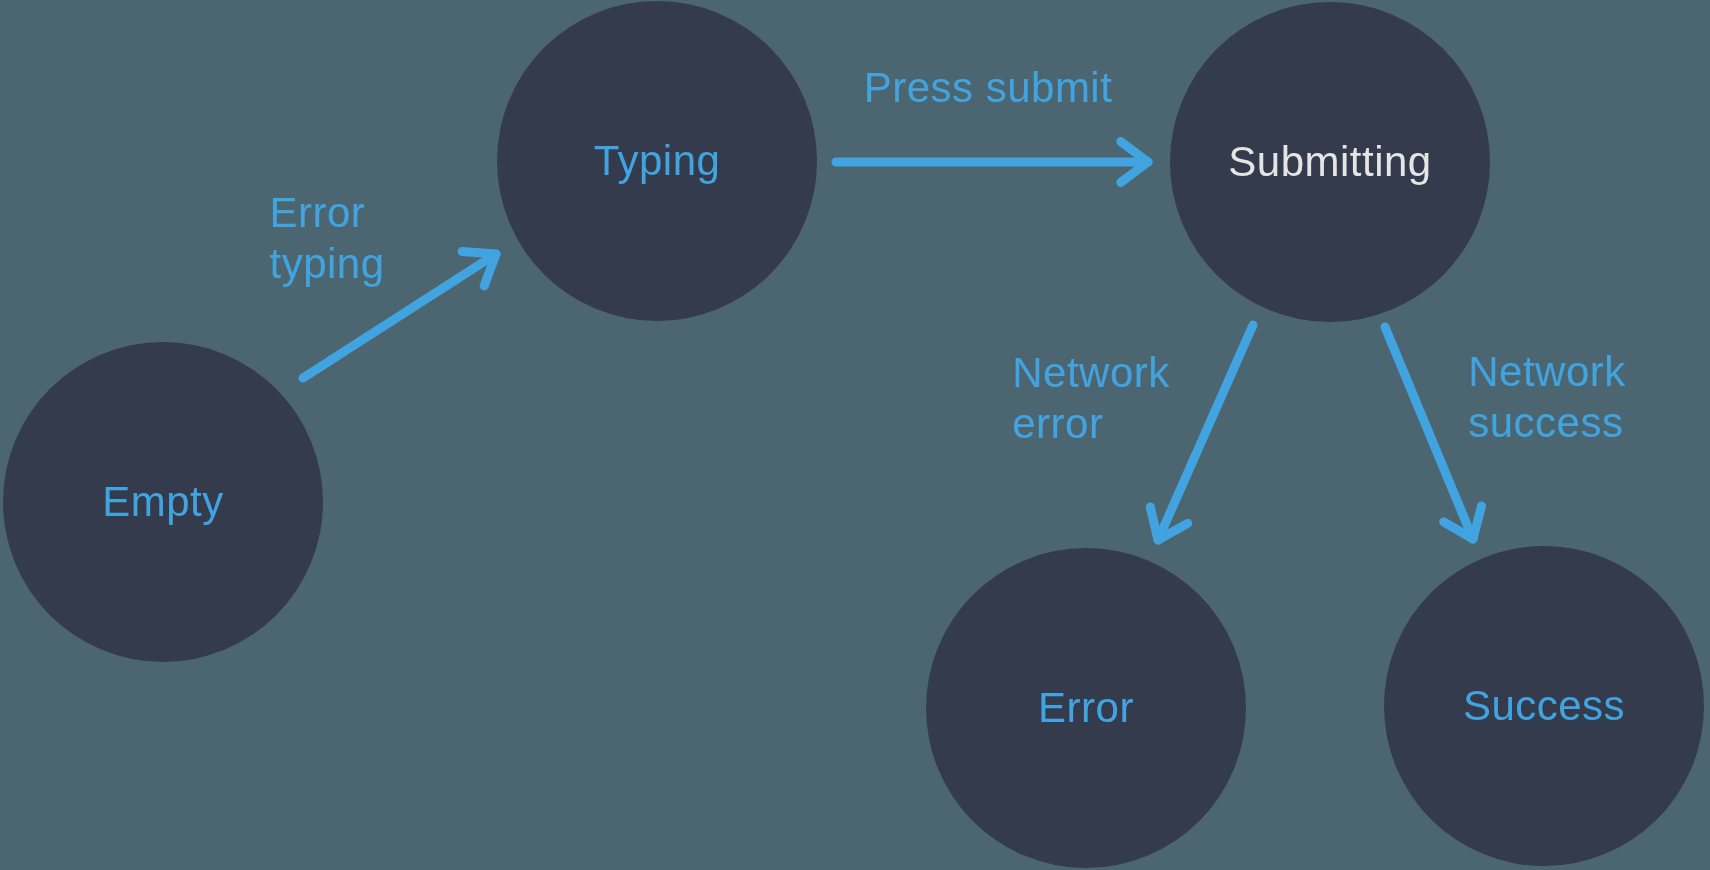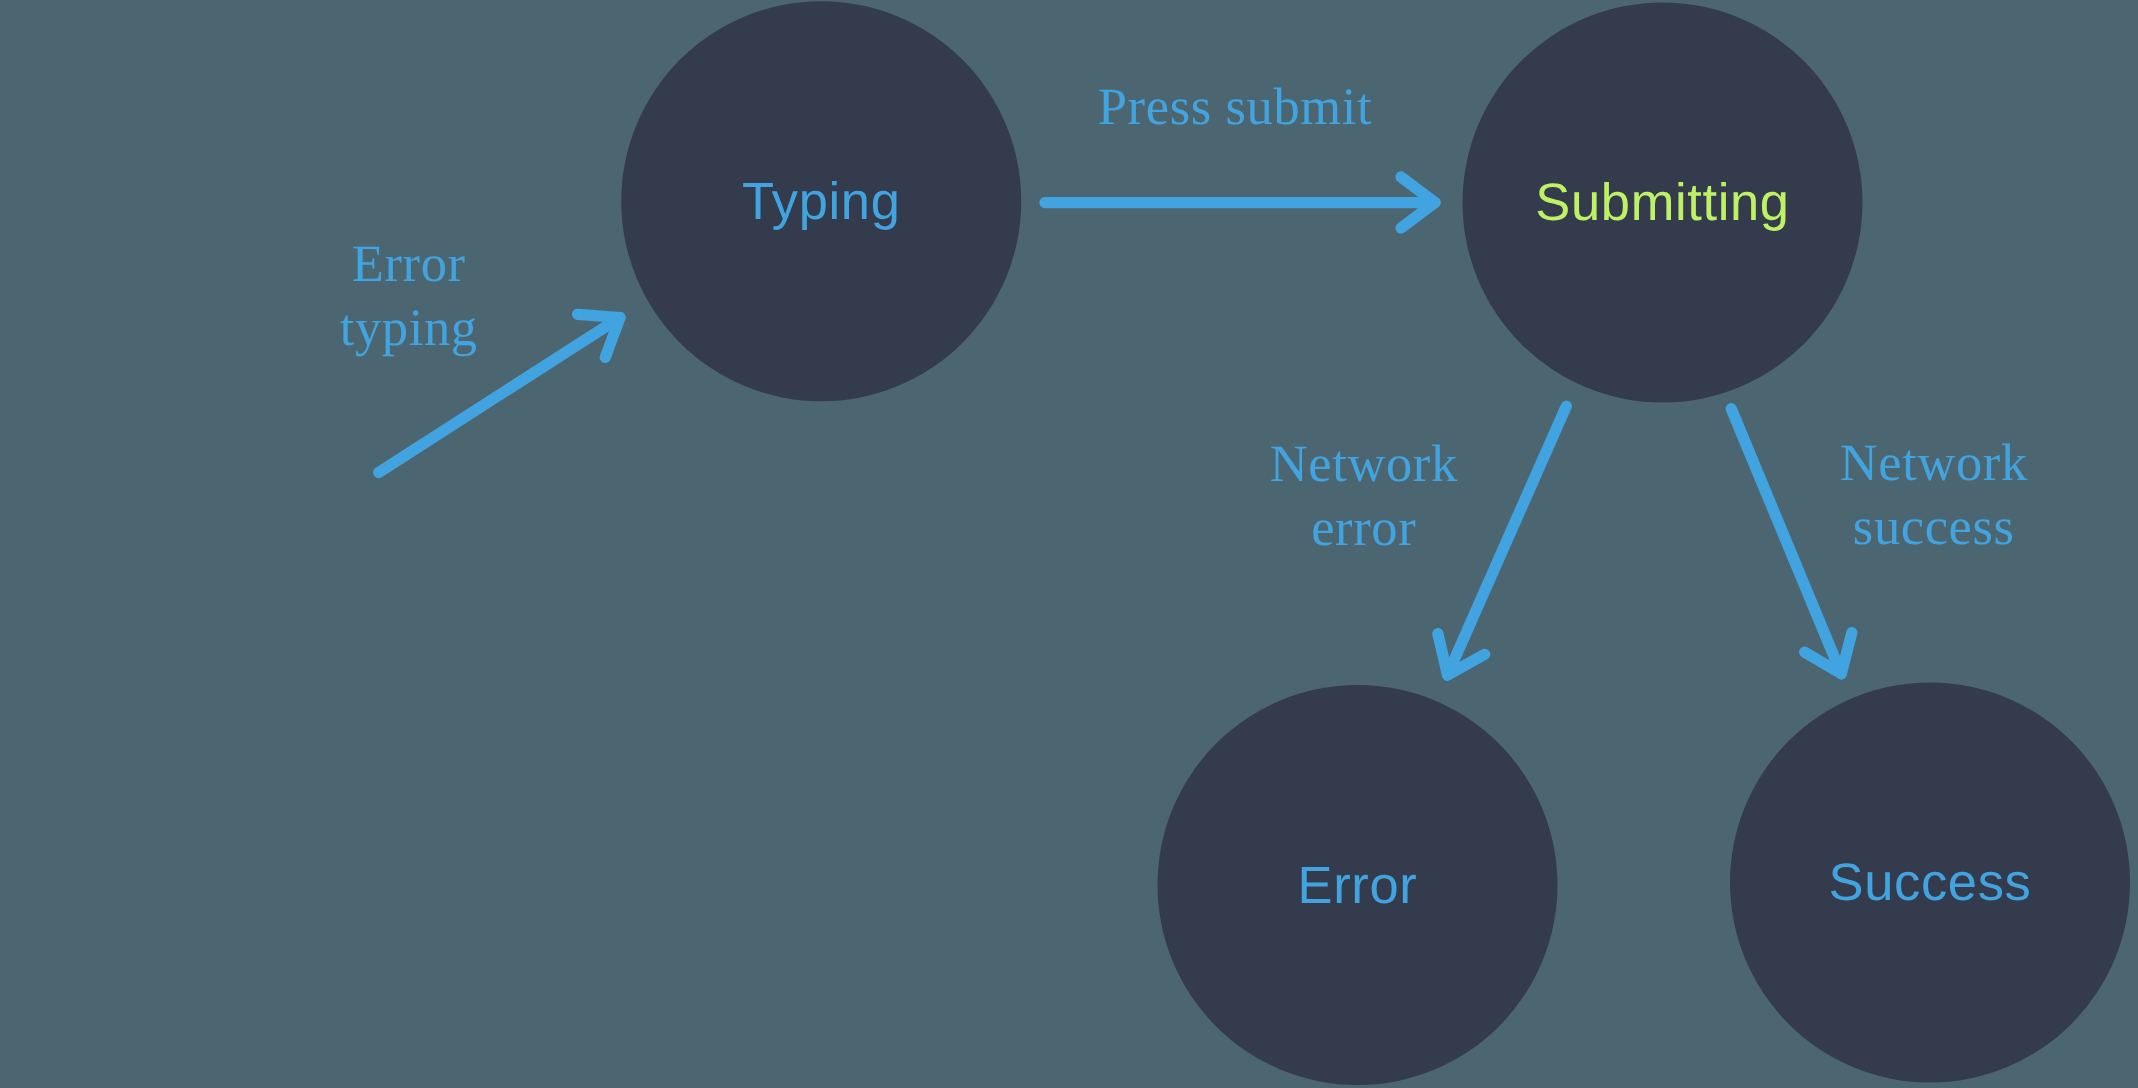--- a/index.html
+++ b/index.html
@@ -32,27 +32,25 @@
   }
   .state-node-label {
     font-size: 42px;
     font-weight: 500;
     letter-spacing: 0.5px;
     white-space: nowrap;
   }
   .transition-label {
     position: absolute;
     transform: translate(-50%, -50%);
-    text-align: center;
     font-size: 42px;
     font-weight: 500;
     letter-spacing: 0.5px;
     line-height: 51px;
     white-space: nowrap;
-    font-family: Liberation Serif, serif;
   }
 </style>
 </head>
 <body>
 
 <div id="canvas" style="background: rgb(76, 102, 113);">
   <svg id="arrows-layer" xmlns="http://www.w3.org/2000/svg" width="1710" height="870" viewBox="0 0 1710 870">
       <g>
         <line x1="303" y1="378" x2="496" y2="254" stroke="#41A4E0" stroke-width="9" stroke-linecap="round"></line>
         <polyline points="484.2154418457695,285.8923845002151 496,254 462.09480793870256,251.46268817711896" fill="none" stroke="#41A4E0" stroke-width="9" stroke-linecap="round" stroke-linejoin="round"></polyline>
@@ -78,25 +76,28 @@
       <div>Press submit</div>
     </div>
     <div class="transition-label" style="left: 1091px; top: 398px; color: rgb(65, 164, 224);">
       <div>Network</div>
       <div>error</div>
     </div>
     <div class="transition-label" style="left: 1547px; top: 397px; color: rgb(65, 164, 224);">
       <div>Network</div>
       <div>success</div>
     </div>
+    <div class="state-node" style="left: 3px; top: 342px; width: 320px; height: 320px; background: rgb(51, 59, 76);">
+      <div class="state-node-label" style="color: rgb(65, 164, 224);">Empty</div>
+    </div>
     <div class="state-node" style="left: 497px; top: 1px; width: 320px; height: 320px; background: rgb(51, 59, 76);">
       <div class="state-node-label" style="color: rgb(65, 164, 224);">Typing</div>
     </div>
     <div class="state-node" style="left: 1170px; top: 2px; width: 320px; height: 320px; background: rgb(51, 59, 76);">
-      <div class="state-node-label" style="color: #bef264;">Submitting</div>
+      <div class="state-node-label" style="color: #e5e5e5;">Submitting</div>
     </div>
     <div class="state-node" style="left: 926px; top: 548px; width: 320px; height: 320px; background: rgb(51, 59, 76);">
       <div class="state-node-label" style="color: rgb(65, 164, 224);">Error</div>
     </div>
     <div class="state-node" style="left: 1384px; top: 546px; width: 320px; height: 320px; background: rgb(51, 59, 76);">
       <div class="state-node-label" style="color: rgb(65, 164, 224);">Success</div>
     </div>
   </div>
 
 </body></html>

